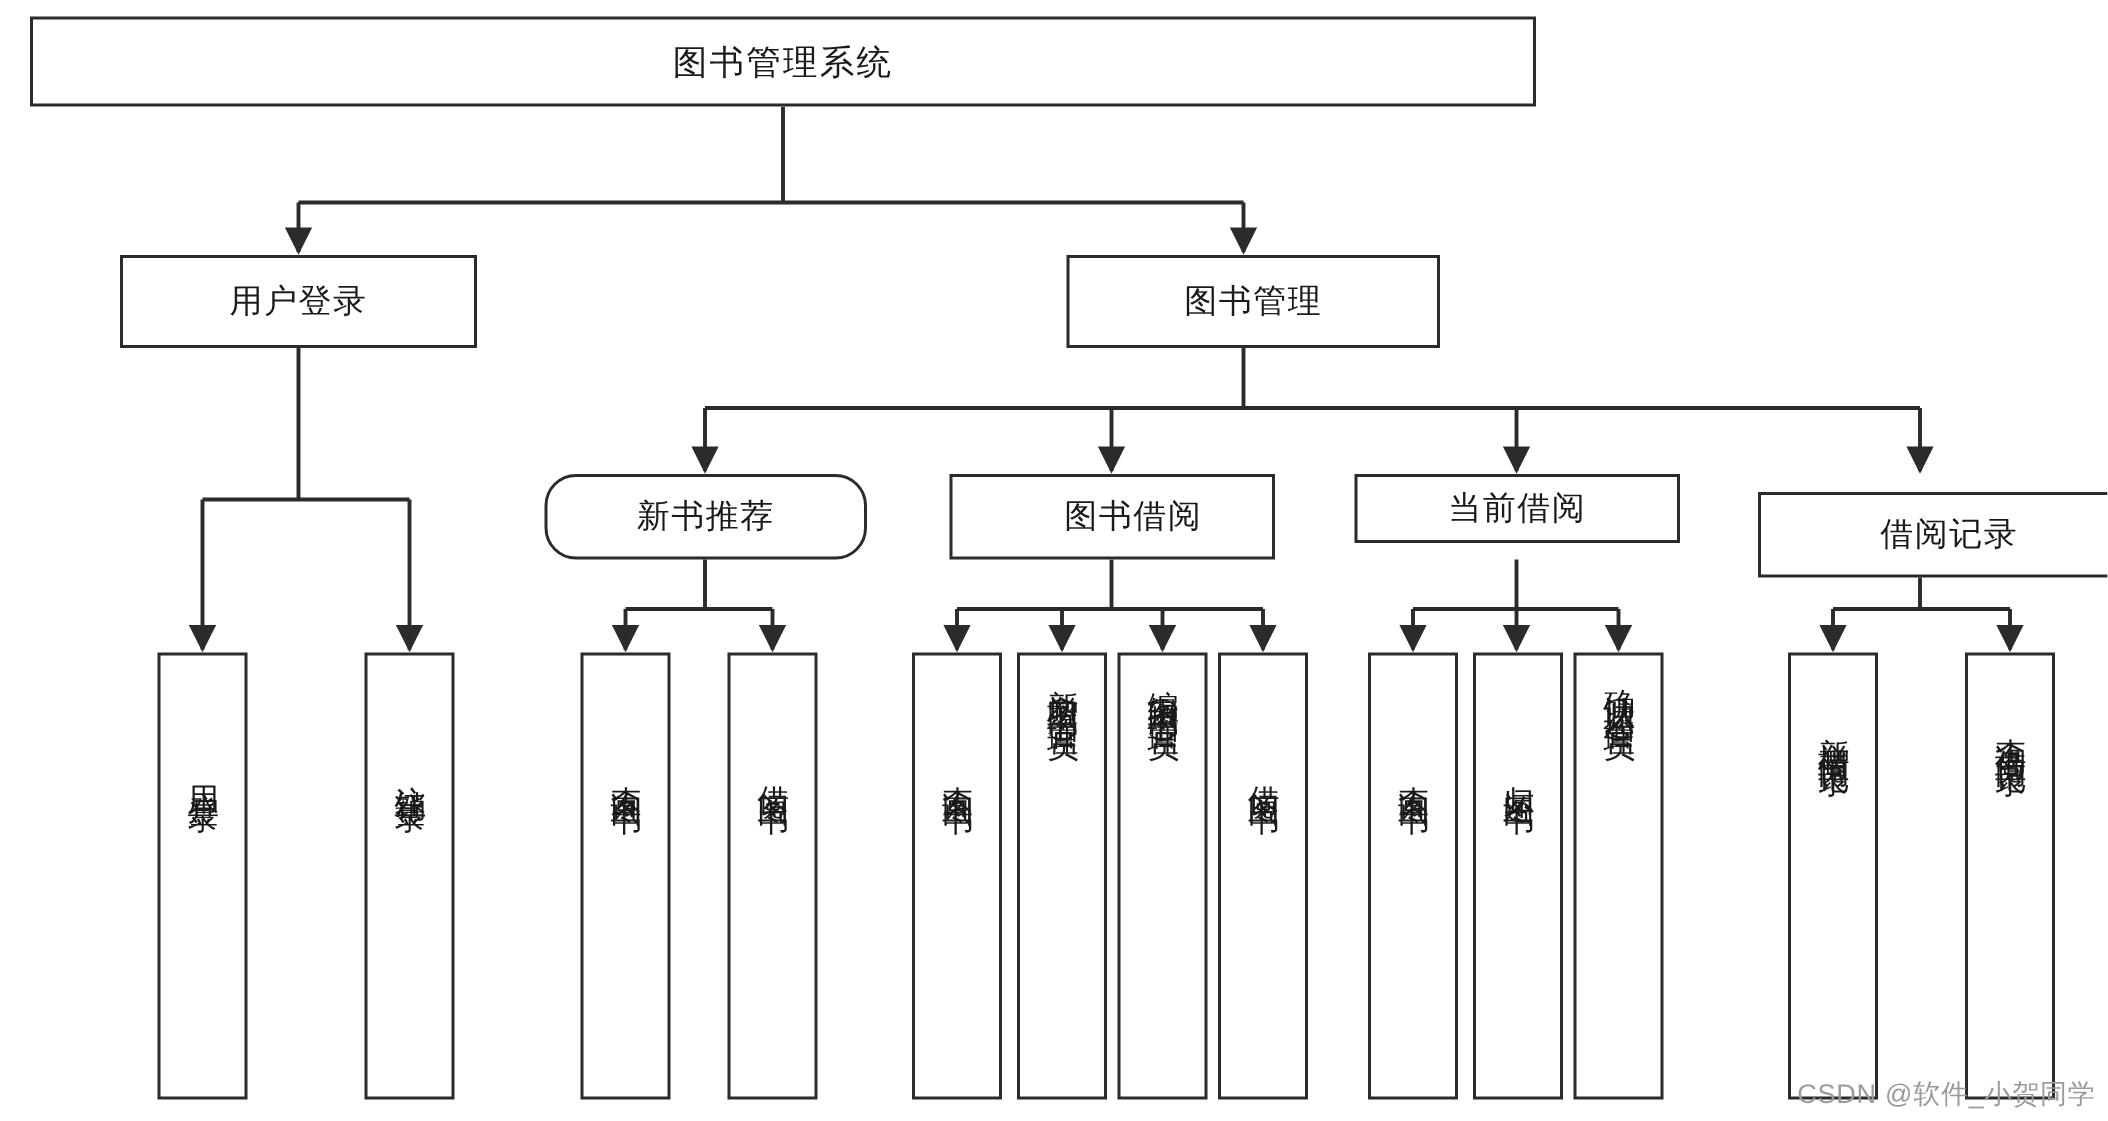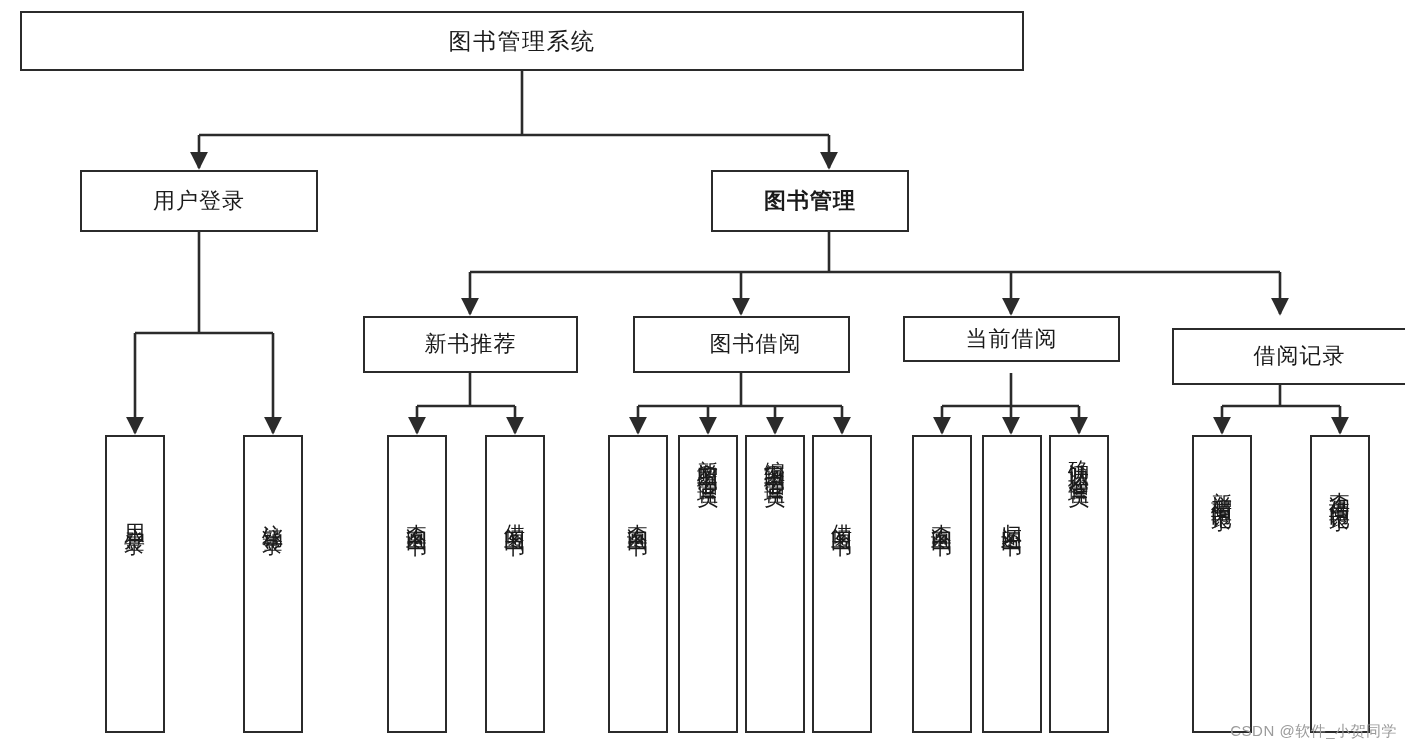--- a/index.html
+++ b/index.html
@@ -61,21 +61,21 @@
     text-orientation: upright;
     font-size: 21px;
     letter-spacing: 4px;
     line-height: 1;
     white-space: nowrap;
   }
   .watermark {
     position: absolute;
     right: 8px;
     bottom: 6px;
-    font-size: 15px;
+    font-size: 18px;
     color: #9b9b9b;
     letter-spacing: 0.5px;
     white-space: nowrap;
   }
 </style>
 </head>
 <body>
 
 <div id="canvas">
 
@@ -131,25 +131,25 @@
     </g>
   </svg>
 
   <div class="node h root" style="left:20px; top:11px; width:1004px; height:60px;">
     <span class="lbl">图书管理系统</span>
   </div>
 
   <div class="node h" style="left:80px; top:170px; width:238px; height:62px;">
     <span class="lbl">用户登录</span>
   </div>
-  <div class="node h" style="left:711px; top:170px; width:198px; height:62px;font-weight:bold;">
+  <div class="node h" style="left:711px; top:170px; width:249px; height:62px;">
     <span class="lbl">图书管理</span>
   </div>
 
-  <div class="node h" style="left:363px; top:316px; width:215px; height:57px;">
+  <div class="node h" style="left:363px; top:316px; width:215px; height:57px;border-radius:21px;">
     <span class="lbl">新书推荐</span>
   </div>
   <div class="node h" style="left:633px; top:316px; width:217px; height:57px;padding-left:28px;">
     <span class="lbl">图书借阅</span>
   </div>
   <div class="node h" style="left:903px; top:316px; width:217px; height:46px;">
     <span class="lbl">当前借阅</span>
   </div>
   <div class="node h" style="left:1172px; top:328px; width:255px; height:57px;">
     <span class="lbl">借阅记录</span>

